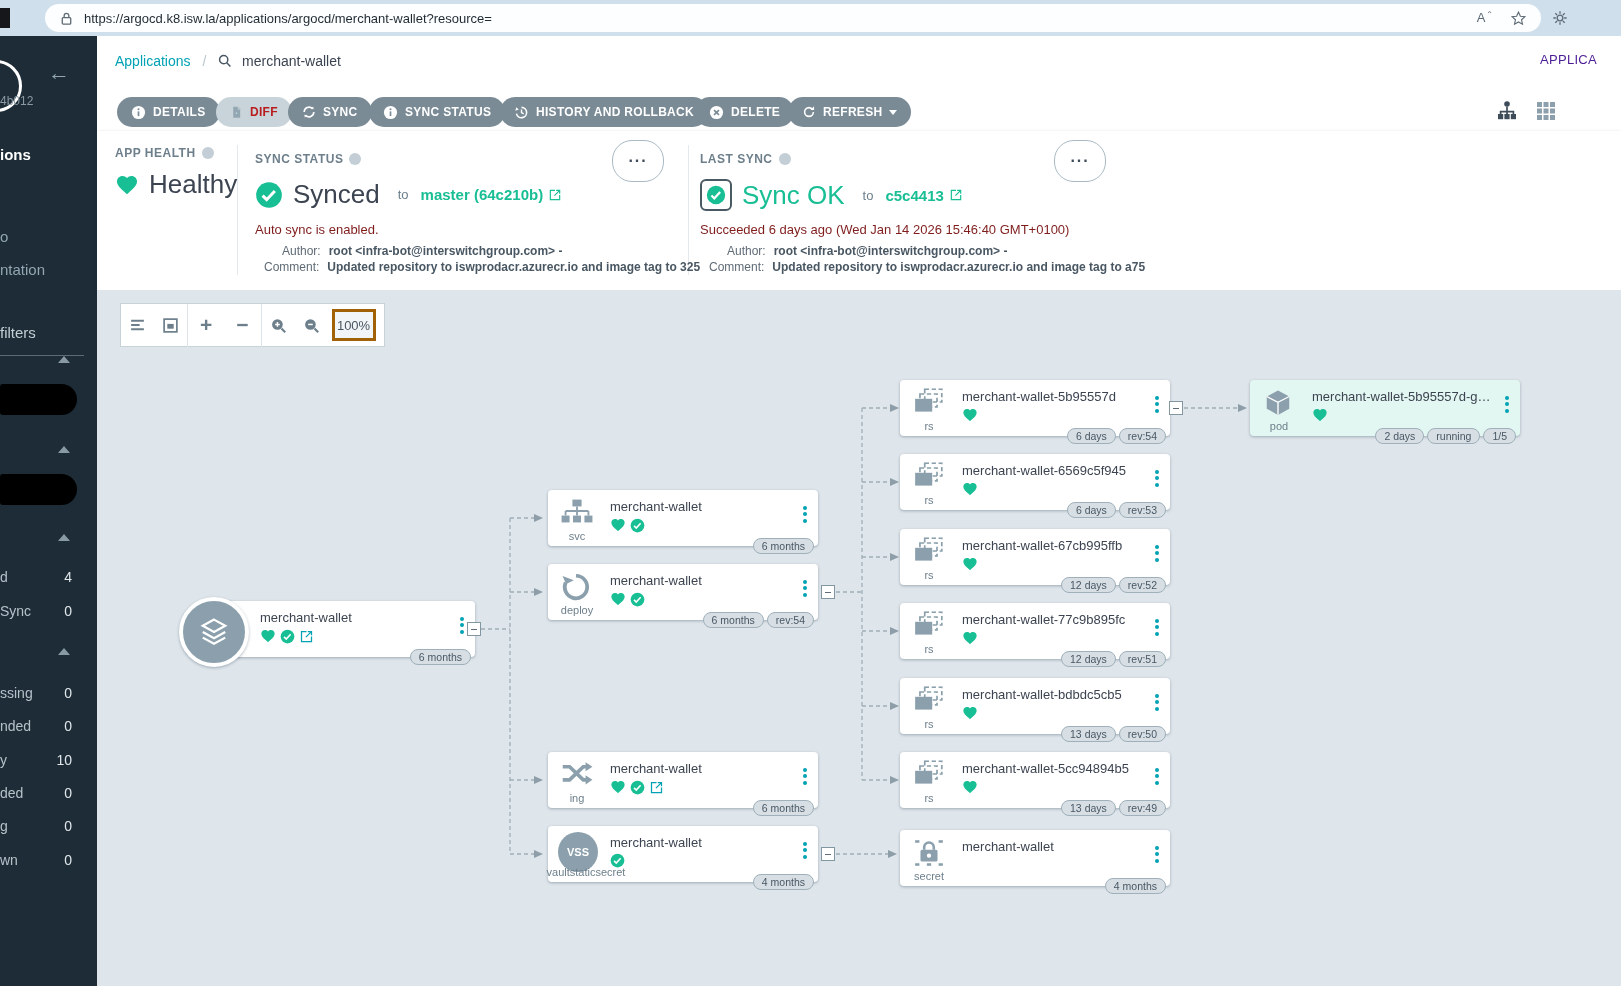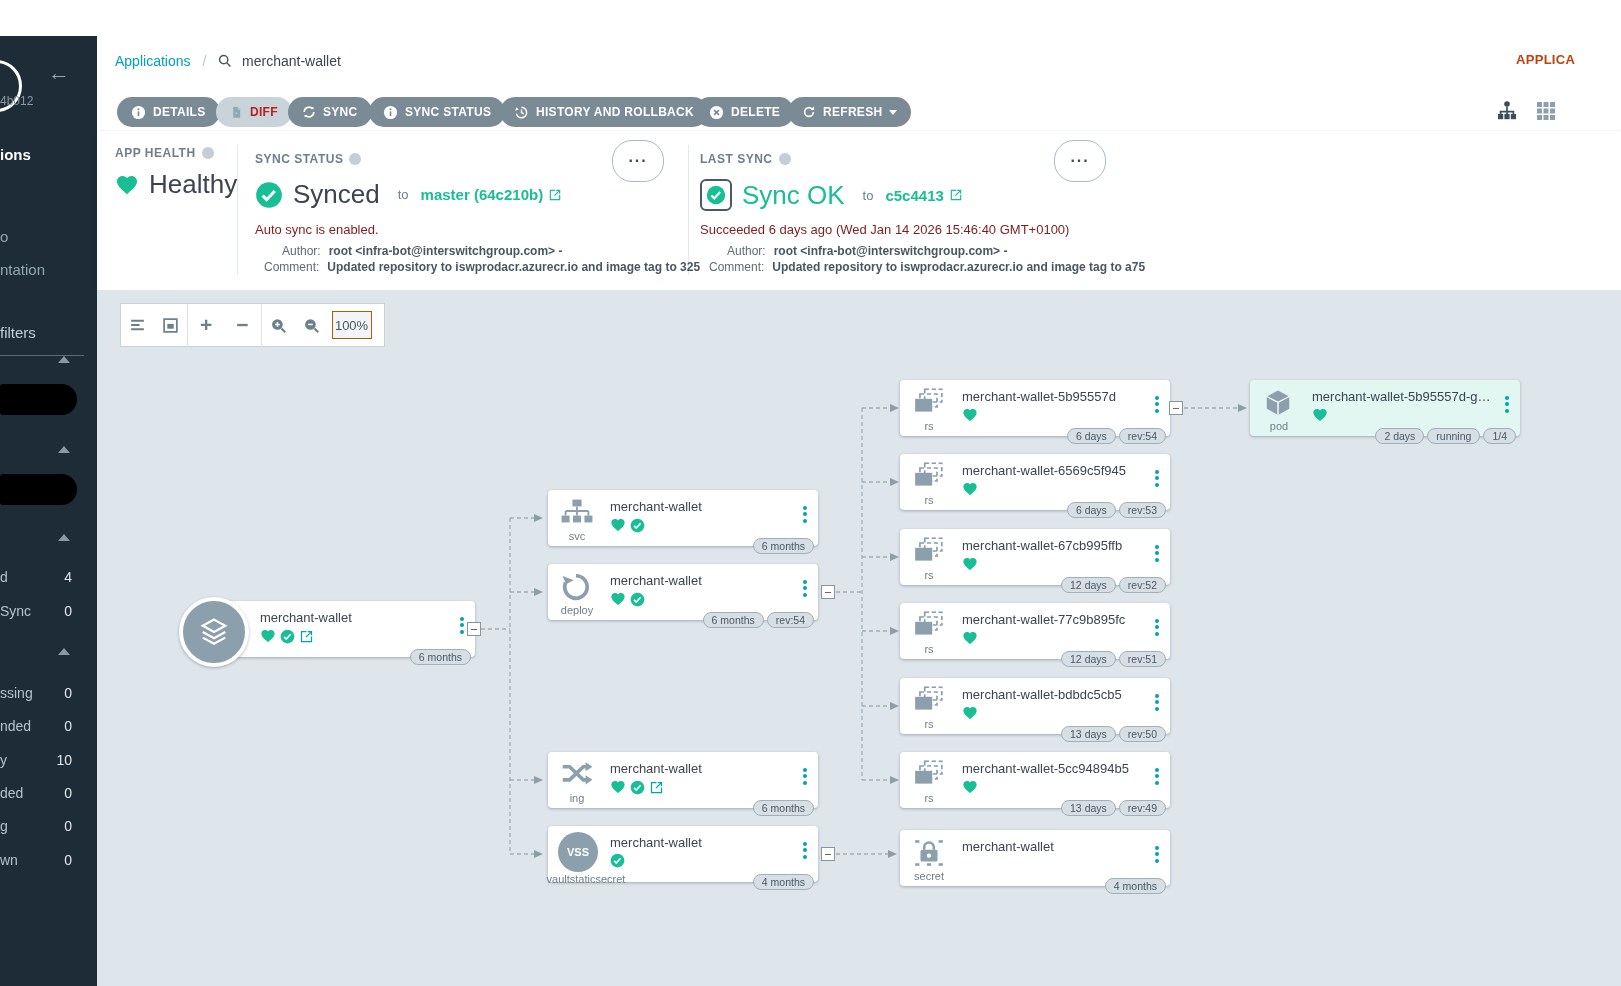--- a/index.html
+++ b/index.html
@@ -28,21 +28,21 @@
   .sb-redact{position:absolute;left:0;width:77px;height:31px;background:#000;border-radius:3px 16px 16px 3px;}
   .sb-row{position:absolute;left:0;width:72px;font-size:14px;color:#b6c2ca;}
   .sb-row .cnt{position:absolute;right:0;top:0;color:#e1e7eb;}
 
   
   .main-bg{position:absolute;left:97px;top:36px;width:1524px;height:254px;background:#fff;}
   .crumb{position:absolute;top:53px;font-size:14px;}
   .crumb-root{color:#00a2b3;}
   .crumb-sep{color:#b9c6cf;margin:0 8px;}
   .crumb-cur{color:#3c4451;margin-left:6px;}
-  .right-label{position:absolute;left:1516px;top:52px;width:105px;overflow:hidden;white-space:nowrap;color:#c2410c;font-weight:bold;font-size:13px;letter-spacing:.3px;}
+  .right-label{position:absolute;left:1516px;top:52px;width:105px;overflow:hidden;white-space:nowrap;color:#4c1d95;font-weight:normal;font-size:13px;letter-spacing:.3px;text-align:center;}
 
   .toolbar{position:absolute;left:97px;top:90px;width:1524px;height:41px;background:#fff;}
   .tb-btn{position:absolute;top:7px;height:30px;border-radius:15px;background:#7a8b96;color:#fff;font-weight:bold;font-size:12px;letter-spacing:.3px;display:flex;align-items:center;justify-content:center;gap:7px;padding:0 14px;box-sizing:border-box;border:none;font-family:inherit;}
   .tb-btn.disabled{background:#c9d4da;color:#b91c1c;}
   .tb-caret{width:0;height:0;border-left:4px solid transparent;border-right:4px solid transparent;border-top:5px solid #fff;}
   .view-ic{position:absolute;top:9px;}
 
   
   .statusband{position:absolute;left:97px;top:131px;width:1524px;height:159px;background:#fff;box-shadow:0 1px 3px rgba(40,60,80,.25);}
   .vdiv{position:absolute;top:14px;height:130px;width:1px;background:#e3e9ed;}
@@ -63,21 +63,21 @@
   
   .graph-bg{position:absolute;left:97px;top:290px;width:1524px;height:696px;background:#dee5eb;}
   .edges{position:absolute;left:0;top:0;pointer-events:none;}
   .edge{stroke:#a0aeb8;stroke-width:1.3;fill:none;stroke-dasharray:4 3;}
   .arrowhead{fill:#8e9ea9;}
 
   .gtoolbar{position:absolute;left:120px;top:303px;width:265px;height:44px;background:#fff;border:1px solid #c8d2d9;box-sizing:border-box;display:flex;align-items:center;color:#6d7f8b;}
   .gt-ic{margin:0 8px;color:#6d7f8b;}
   .gt-div{width:1px;height:43px;background:#dde4e9;}
   .gt-sign{font-size:21px;color:#6d7f8b;margin:0 12px;font-weight:bold;}
-  .zoomval{width:38px;height:26px;border:1px solid #a16207;background:#f2f5f7;font-size:13px;color:#495763;text-align:center;font-family:inherit;padding:0;margin-left:4px;}
+  .zoomval{width:38px;height:26px;border:3px solid #a16207;background:#f2f5f7;font-size:13px;color:#495763;text-align:center;font-family:inherit;padding:0;margin-left:4px;}
 
   .node{position:absolute;width:270px;height:56px;background:#fff;border-radius:4px;box-shadow:0 1px 3px rgba(40,60,80,.35);}
   .node.podbg{background:#e3f7f2;}
   .nicon{position:absolute;left:13px;top:8px;color:#8ba0ac;}
   .nkind{position:absolute;left:0;top:40px;width:58px;text-align:center;font-size:11px;color:#6d7f8b;}
   .nkind.wide{width:92px;left:-8px;}
   .nname{position:absolute;left:62px;top:9px;font-size:13px;color:#3c4451;white-space:nowrap;overflow:hidden;max-width:185px;}
   .nhealth{position:absolute;left:62px;top:27px;display:flex;gap:4px;align-items:center;}
   .kebab{position:absolute;right:11px;top:13px;cursor:pointer;}
   .kebab i{display:block;width:4px;height:4px;border-radius:50%;background:#00a2b3;margin:2.5px 0;}
@@ -226,20 +226,38 @@
         </g>
         <rect x="7" y="11" width="16" height="11" rx="1.5" fill="currentColor"></rect>
         <path d="M10.5 11V8.6a4.5 4.5 0 0 1 9 0V11" fill="none" stroke="currentColor" stroke-width="2.4"></path>
         <circle cx="15" cy="16.5" r="2" fill="#fff"></circle>
       </symbol>
   </defs>
 </svg>
 
 <div id="app">
 
+  <div class="browser-bar">
+    <div class="browser-frag"></div>
+    <div class="url-pill">
+      <svg class="chrome-ic" width="15" height="15" viewBox="0 0 16 16">
+          <use href="#i-lock"></use>
+        </svg>
+      <span class="url-text">https://argocd.k8.isw.la/applications/argocd/merchant-wallet?resource=</span>
+      <span class="read-aloud">A<sup>⌃</sup></span>
+      <svg class="chrome-ic" width="17" height="17" viewBox="0 0 24 24">
+          <use href="#i-star"></use>
+        </svg>
+    </div>
+    <div class="gear-wrap">
+      <svg width="20" height="20" viewBox="0 0 24 24">
+          <use href="#i-gear"></use>
+        </svg>
+    </div>
+  </div>
 
   <div class="sidebar">
     <div class="sb-avatar"></div>
     <div class="sb-back">←</div>
     <div class="sb-id">4b012</div>
     <div class="sb-frag b" style="top:110px">ions</div>
     <div class="sb-frag" style="top:192px">o</div>
     <div class="sb-frag" style="top:225px">ntation</div>
     <div class="sb-filters">filters</div>
     <div class="sb-caret" style="left:58px;top:320px"></div>
@@ -526,21 +544,21 @@
         <i></i>
         <i></i>
       </div>
     <div class="badges">
         <span class="badge">6 months</span>
       </div>
   </div>
 
   <div class="node" style="left:548px;top:826px">
     <div class="vss-circle">VSS</div>
-    <div class="nkind wide" style="top:47px">vaultstaticsecret</div>
+    <div class="nkind wide" style="top:40px">vaultstaticsecret</div>
     <div class="nname">merchant-wallet</div>
     <div class="nhealth">
       <svg class="hic" width="15" height="15" viewBox="0 0 24 24">
           <use href="#i-check"></use>
         </svg>
     </div>
     <div class="kebab">
         <i></i>
         <i></i>
         <i></i>
@@ -696,21 +714,21 @@
         </svg>
       </div>
     <div class="kebab">
         <i></i>
         <i></i>
         <i></i>
       </div>
     <div class="badges">
       <span class="badge">2 days</span>
       <span class="badge">running</span>
-      <span class="badge">1/4</span>
+      <span class="badge">1/5</span>
     </div>
   </div>
 
   <div class="node" style="left:900px;top:830px">
     <svg class="nicon" width="32" height="30" viewBox="0 0 30 28">
         <use href="#i-secret"></use>
       </svg>
     <div class="nkind">secret</div>
     <div class="nname">merchant-wallet</div>
     <div class="kebab">

